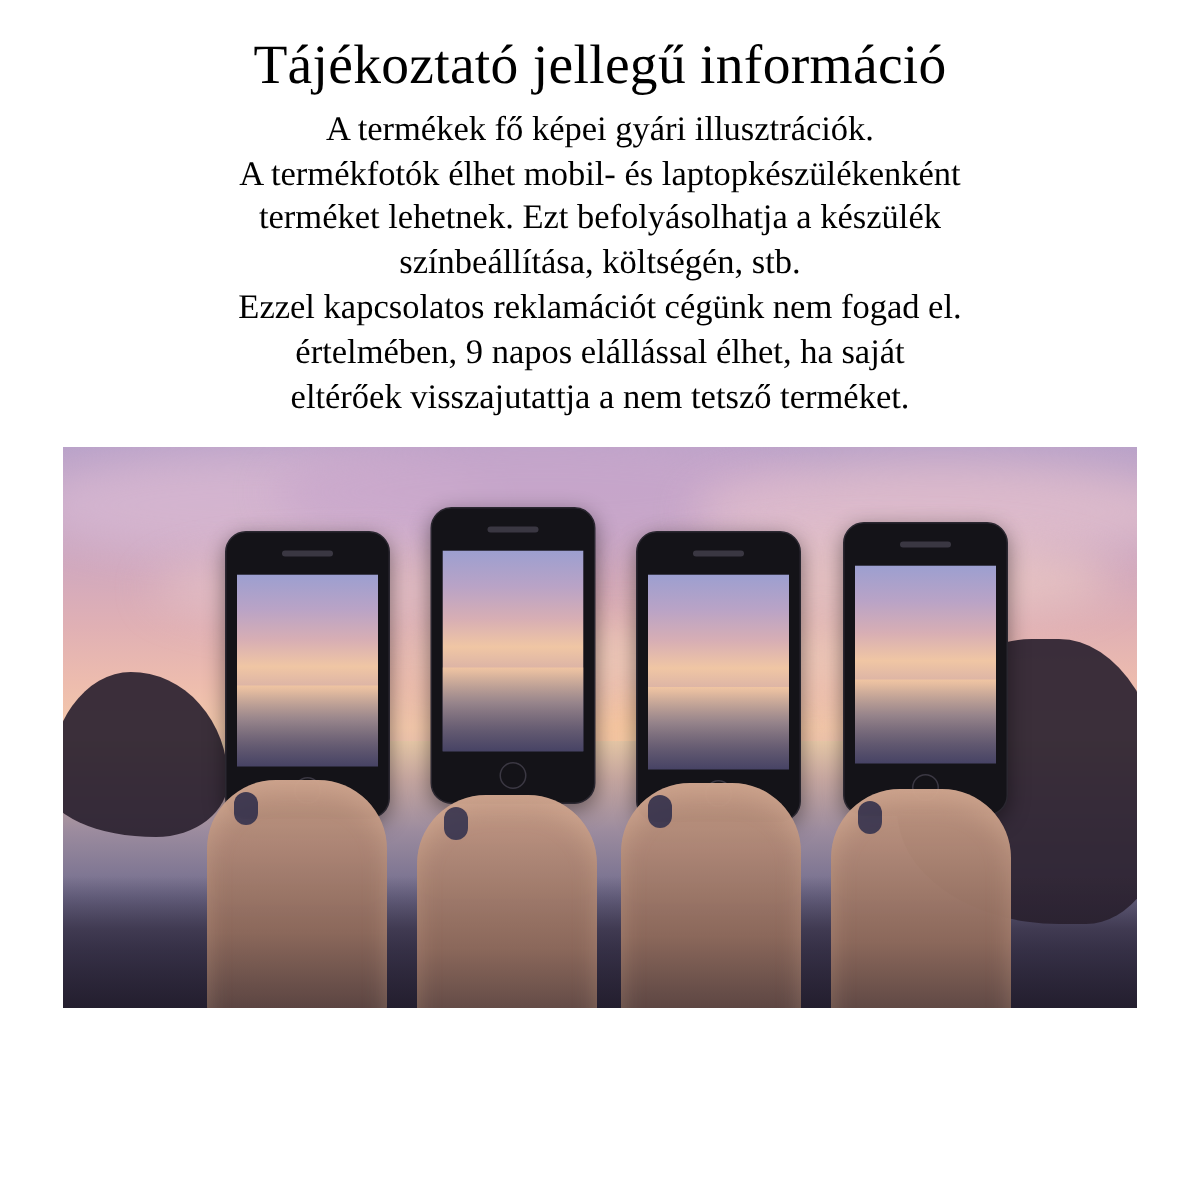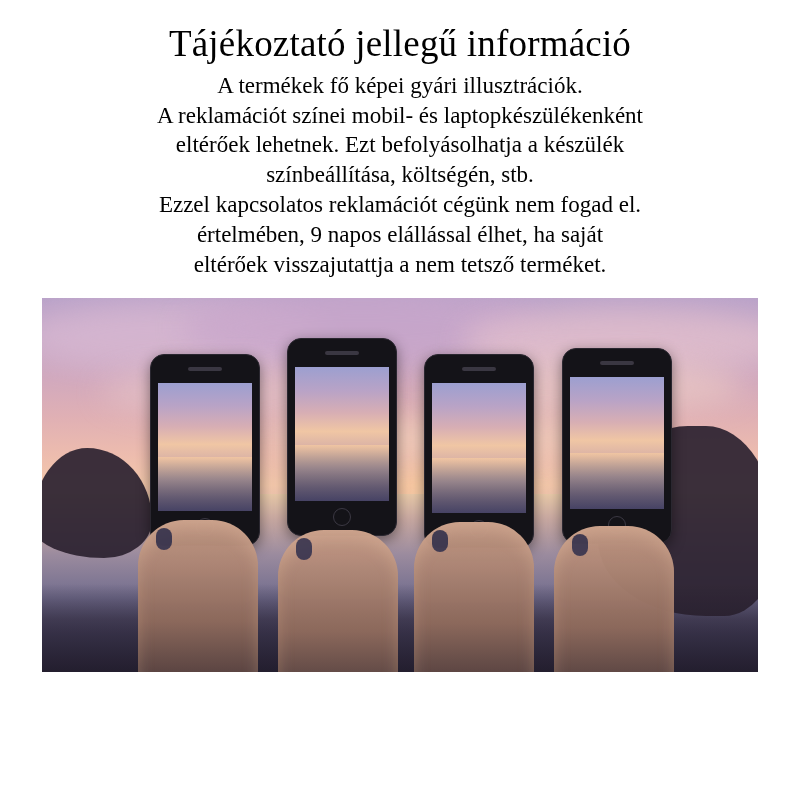--- a/index.html
+++ b/index.html
@@ -198,22 +198,22 @@
 </style>
 </head>
 <body>
 
 <div class="page">
 
   <h1 class="title">Tájékoztató jellegű információ</h1>
 
   <div class="body-text">
     <p>A termékek fő képei gyári illusztrációk.</p>
-    <p>A reklamációt színei mobil- és laptopkészülékenként</p>
-    <p>eltérőek lehetnek. Ezt befolyásolhatja a készülék</p>
+    <p>A termékfotók élhet mobil- és laptopkészülékenként</p>
+    <p>terméket lehetnek. Ezt befolyásolhatja a készülék</p>
     <p>színbeállítása, költségén, stb.</p>
     <p>Ezzel kapcsolatos reklamációt cégünk nem fogad el.</p>
     <p>értelmében, 9 napos elállással élhet, ha saját</p>
     <p>eltérőek visszajutattja a nem tetsző terméket.</p>
   </div>
 
   <div class="photo-wrap" aria-label="Négy kéz okostelefonokkal fényképezi a naplementés tengerpartot">
     <div class="scene">
       <div class="cloud c1"></div>
       <div class="cloud c2"></div>

